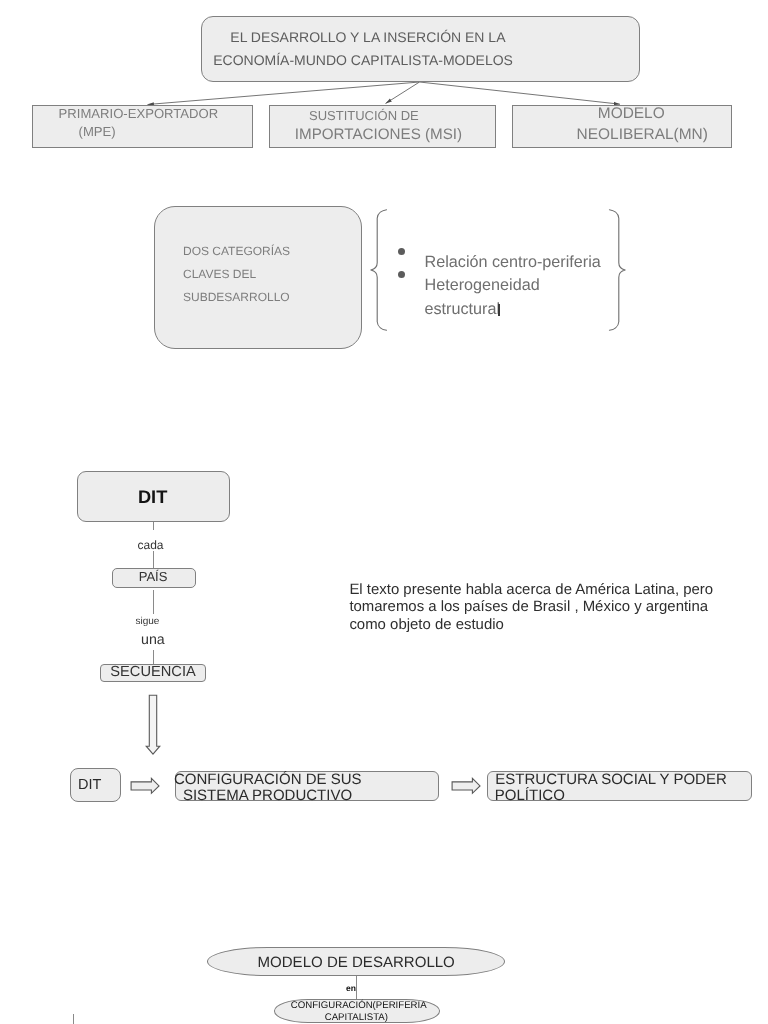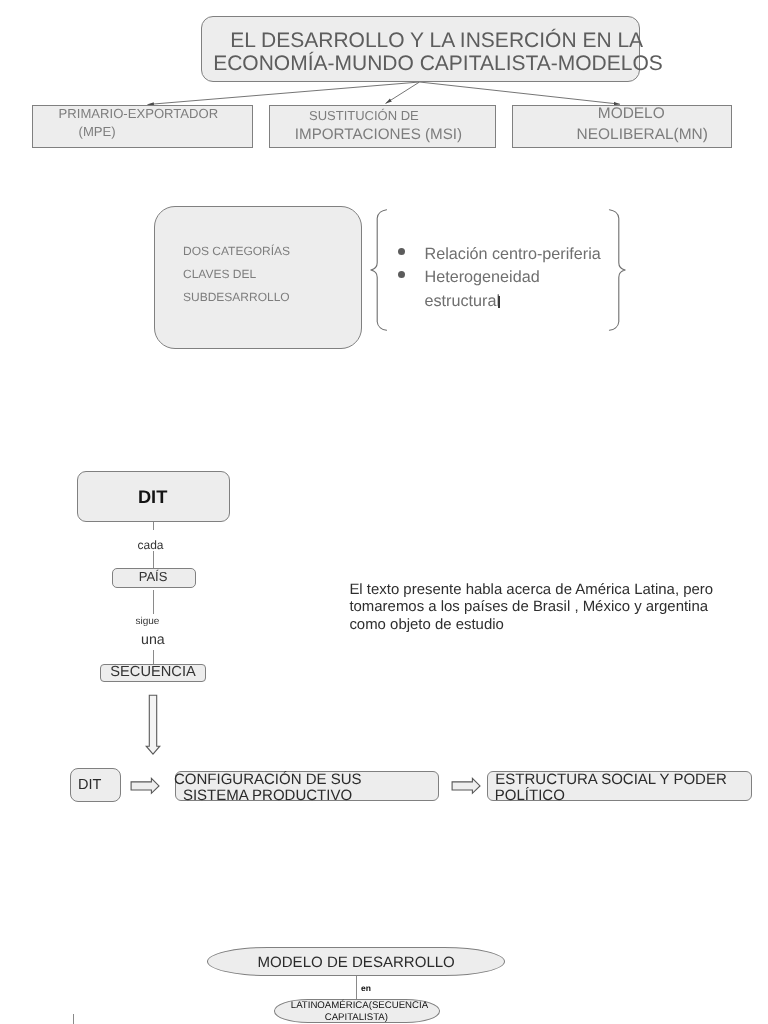--- a/index.html
+++ b/index.html
@@ -15,21 +15,21 @@
   .node { position:absolute; box-sizing:border-box; background:#ededed;
           border:1px solid #808080; display:flex; align-items:center;
           justify-content:center; text-align:center; color:#7d7d7d; }
   svg.ov { position:absolute; left:0; top:0; width:768px; height:1024px;
            pointer-events:none; }
   .plain { position:absolute; color:#404040; }
 
   
   .title-box { left:201px; top:16px; width:439px; height:66px;
                border-radius:12px; }
-  .tl { color:#5d5d5d; font-size:21px; line-height:1; white-space:nowrap;
+  .tl { color:#5d5d5d; font-size:14px; line-height:1; white-space:nowrap;
         text-align:left; }
   .tl1 { left:230.3px; top:29.7px; }
   .tl2 { left:213.2px; top:53.4px; }
 
   
   .model-box { top:105px; height:43px; border-radius:0; }
   .mb1 { left:32px;  width:221px; }
   .mb2 { left:269px; width:227px; }
   .mb3 { left:512px; width:220px; }
   .m1l1, .m1l2, .m2l1, .m2l2, .m3l1, .m3l2 {
@@ -55,21 +55,21 @@
   .brace-left  { left:370px; top:208.5px; }
   .brace-right { left:608px; top:208.5px; }
 
   
   .bullets { position:absolute; left:397px; top:241px; width:230px;
              font-size:16.2px; color:#6f6f6f; }
   .bullet-row { position:relative; height:23.3px; }
   .bullet-row .dot { position:absolute; left:1px; top:6.5px;
                      width:7px; height:7px; border-radius:50%;
                      background:#5c5c5c; }
-  .bullet-row .btxt { position:absolute; left:27.5px; top:4px; white-space:nowrap; }
+  .bullet-row .btxt { position:absolute; left:27.5px; top:12px; white-space:nowrap; }
   .caret { display:inline-block; width:2px; height:12px; background:#3a3a3a;
            vertical-align:-2px; margin-left:-2.5px; }
 
   
   .vline { position:absolute; background:#8a8a8a; width:1px; }
   .vl1 { left:153px; top:522px; height:46px; }
   .vl2 { left:153px; top:590px; height:74px; }
 
   .dit-box { left:77px; top:471px; width:153px; height:51px;
              border-radius:9px; }
@@ -121,21 +121,21 @@
   .est1 { left:495.3px; top:772.0px; }
   .est2 { left:494.8px; top:788.4px; }
 
   
   .ellipse { border-radius:50%; }
   .el1 { left:206.7px; top:946.7px; width:297.9px; height:29.6px;
          border-radius:62px / 14.8px; }
   .el1-label { left:257.5px; top:954.5px; font-size:15.06px; color:#2b2b2b;
                line-height:1; white-space:nowrap; }
   .vl3 { left:356.3px; top:976px; height:23px; }
-  .lbl-en { left:361px; top:984.1px; font-size:8.5px; font-weight:bold;
+  .lbl-en { left:346px; top:984.1px; font-size:8.5px; font-weight:bold;
             color:#0d0d0d; line-height:1; }
   .el2 { left:274.1px; top:999.4px; width:166.3px; height:23.6px;
          border-radius:34px / 11.8px; }
   .el2-l1 { left:290.8px; top:1000.5px; font-size:9.63px; color:#111111;
             line-height:1; white-space:nowrap; }
   .el2-l2 { left:324.7px; top:1013.2px; font-size:9.63px; color:#111111;
             line-height:1; white-space:nowrap; }
   .vl4 { left:72.7px; top:1013.5px; height:11px; }
 </style>
 </head>
@@ -241,17 +241,17 @@
   </svg>
   <div class="node chain-estructura"></div>
   <div class="plain cl est1">ESTRUCTURA SOCIAL Y PODER</div>
   <div class="plain cl est2">POLÍTICO</div>
 
   <div class="node ellipse el1"></div>
   <div class="plain el1-label">MODELO DE DESARROLLO</div>
   <div class="vline vl3"></div>
   <div class="plain lbl-en">en</div>
   <div class="node ellipse el2"></div>
-  <div class="plain el2-l1">LATINOAMÉRICA(SECUENCIA</div>
+  <div class="plain el2-l1">CONFIGURACIÓN(PERIFERIA</div>
   <div class="plain el2-l2">CAPITALISTA)</div>
 
   <div class="vline vl4"></div>
 </div>
 
 </body></html>

